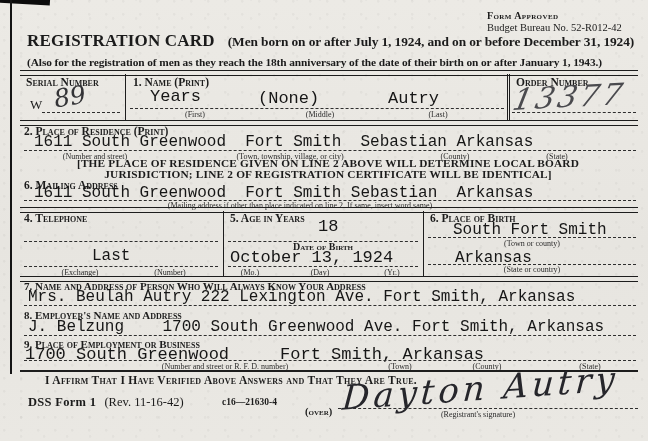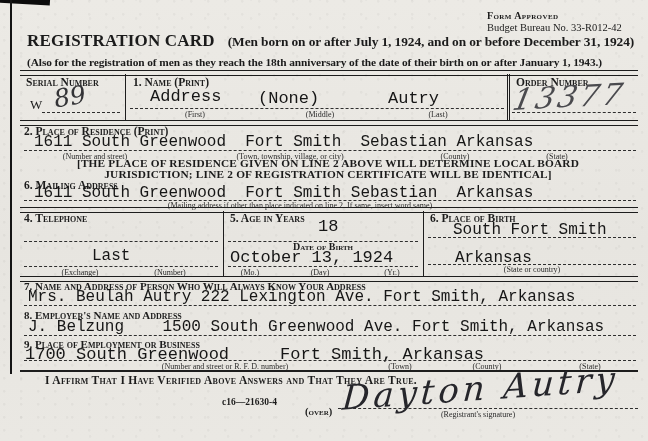--- a/index.html
+++ b/index.html
@@ -26,41 +26,41 @@
 </head>
 <body>
 
 <div id="card">
 
   <div style="position:absolute;left:-6px;top:-4px;width:56px;height:8px;background:#0c0c0c;transform:rotate(3deg);"></div>
   <div style="position:absolute;left:10px;top:0;width:2px;height:374px;background:#151515;"></div>
 
   <div style="position:absolute;left:487px;top:10px;">
     <div class="" style="font-variant:small-caps;font-weight:700;font-size:10px;letter-spacing:.4px;">Form Approved</div>
-    <div style="font-size:10.5px;margin-top:1px;">Budget Bureau No. 33-R012-42</div>
+    <div style="font-size:10.5px;margin-top:1px;">Budget Bureau No. 52-R012-42</div>
   </div>
 
   <div style="position:absolute;left:27px;top:31px;width:612px;display:flex;align-items:baseline;gap:13px;white-space:nowrap;">
     <span style="font-weight:700;font-size:17px;letter-spacing:.2px;">REGISTRATION CARD</span>
     <span style="font-weight:700;font-size:13.4px;letter-spacing:-0.1px;">(Men born on or after July 1, 1924, and on or before December 31, 1924)</span>
   </div>
   <div style="position:absolute;left:27px;top:56px;font-weight:700;font-size:11.4px;letter-spacing:-0.1px;white-space:nowrap;">(Also for the registration of men as they reach the 18th anniversary of the date of their birth on or after January 1, 1943.)</div>
 
   <div class="hr2" style="left:20px;top:70px;width:618px;"></div>
 
   <div class="vl" style="left:125px;top:74px;height:47px;"></div>
   <div class="vl2" style="left:507px;top:74px;height:47px;"></div>
 
   <div class="lbl" style="left:26px;top:76px;font-size:11.5px;">Serial Number</div>
   <div style="position:absolute;left:30px;top:97px;font-size:13px;">W</div>
   <div class="dash" style="left:42px;top:112px;width:78px;"></div>
   <div class="hand" style="left:54px;top:82px;font-size:25px;transform:rotate(-9deg);color:#333336;">89</div>
 
   <div class="lbl" style="left:133px;top:76px;font-size:11.5px;font-weight:700;">1. Name (Print)</div>
-  <div class="typed" style="left:150px;top:87px;font-size:17px;">Address</div>
+  <div class="typed" style="left:150px;top:87px;font-size:17px;">Years</div>
   <div class="typed" style="left:258px;top:89px;font-size:17px;">(None)</div>
   <div class="typed" style="left:388px;top:89px;font-size:17px;">Autry</div>
   <div class="dash" style="left:130px;top:108px;width:374px;"></div>
   <div class="cap" style="left:135px;top:110px;width:120px;">(First)</div>
   <div class="cap" style="left:260px;top:110px;width:120px;">(Middle)</div>
   <div class="cap" style="left:378px;top:110px;width:120px;">(Last)</div>
 
   <div class="lbl" style="left:516px;top:76px;font-size:11.5px;">Order Number</div>
   <div class="dash" style="left:512px;top:112px;width:124px;"></div>
   <div class="hand" style="left:514px;top:79px;font-size:30px;letter-spacing:3px;transform:skewX(-14deg) rotate(-3deg);color:#4a4a4e;">13377</div>
@@ -99,46 +99,51 @@
   <div class="lbl" style="left:228px;top:241px;width:190px;text-align:center;font-size:10px;">Date of Birth</div>
   <div class="typed" style="left:230px;top:248px;font-size:17px;">October 13, 1924</div>
   <div class="dash" style="left:228px;top:266px;width:190px;"></div>
   <div class="cap" style="left:210px;top:268px;width:80px;">(Mo.)</div>
   <div class="cap" style="left:280px;top:268px;width:80px;">(Day)</div>
   <div class="cap" style="left:352px;top:268px;width:80px;">(Yr.)</div>
 
   <div class="lbl" style="left:430px;top:212px;font-size:11.5px;">6. Place of Birth</div>
   <div class="typed" style="left:453px;top:221px;font-size:16px;">South Fort Smith</div>
   <div class="dash" style="left:428px;top:237px;width:208px;"></div>
+  <div class="cap" style="left:452px;top:239px;width:160px;">(Town or county)</div>
   <div class="typed" style="left:455px;top:249px;font-size:16px;">Arkansas</div>
   <div class="dash" style="left:428px;top:264px;width:208px;"></div>
   <div class="cap" style="left:452px;top:265px;width:160px;">(State or country)</div>
 
   <div class="hr2" style="left:20px;top:276px;width:618px;"></div>
 
   <div class="lbl" style="left:24px;top:280px;font-size:11px;">7. Name and Address of Person Who Will Always Know Your Address</div>
   <div class="typed" style="left:28px;top:288px;font-size:16px;">Mrs. Beulah Autry 222 Lexington Ave. Fort Smith, Arkansas</div>
   <div class="dash" style="left:24px;top:305px;width:612px;"></div>
 
   <div class="lbl" style="left:24px;top:309px;font-size:11px;">8. Employer's Name and Address</div>
-  <div class="typed" style="left:28px;top:318px;font-size:16px;">J. Belzung    1500 South Greenwood Ave. Fort Smith, Arkansas</div>
+  <div class="typed" style="left:28px;top:318px;font-size:16px;">J. Belzung    1700 South Greenwood Ave. Fort Smith, Arkansas</div>
   <div class="dash" style="left:24px;top:335px;width:612px;"></div>
 
   <div class="lbl" style="left:24px;top:338px;font-size:11px;">9. Place of Employment or Business</div>
   <div class="typed" style="left:25px;top:345px;font-size:17px;text-align:center;">1700 South Greenwood     Fort Smith, Arkansas</div>
   <div class="dash" style="left:24px;top:360px;width:612px;"></div>
   <div class="cap" style="left:105px;top:362px;width:240px;">(Number and street or R. F. D. number)</div>
   <div class="cap" style="left:340px;top:362px;width:120px;">(Town)</div>
   <div class="cap" style="left:427px;top:362px;width:120px;">(County)</div>
   <div class="cap" style="left:535px;top:362px;width:110px;">(State)</div>
 
   <div class="hr1" style="left:20px;top:370px;width:618px;border-top-width:2px;"></div>
 
   <div class="lbl" style="left:45px;top:374px;font-size:11.5px;letter-spacing:.3px;font-weight:700;">I Affirm That I Have Verified Above Answers and That They Are True.</div>
 
+  <div style="position:absolute;left:28px;top:395px;font-size:12.5px;white-space:nowrap;">
+    <span style="font-weight:700;letter-spacing:.3px;">DSS Form 1</span>
+    <span style="margin-left:5px;">(Rev. 11-16-42)</span>
+  </div>
   <div style="position:absolute;left:222px;top:397px;font-size:9.5px;font-weight:700;">c16—21630-4</div>
   <div class="lbl" style="left:261px;top:406px;font-size:10.5px;margin-left:44px;">(over)</div>
 
   <div class="dash" style="left:338px;top:408px;width:300px;"></div>
   <div class="cap" style="left:388px;top:410px;width:180px;">(Registrant's signature)</div>
   <div class="hand" style="left:342px;top:368px;font-size:34px;letter-spacing:4px;transform:rotate(-4deg) skewX(-8deg);color:#26262b;">Dayton Autry</div>
 
 </div>
 
 </body></html>

